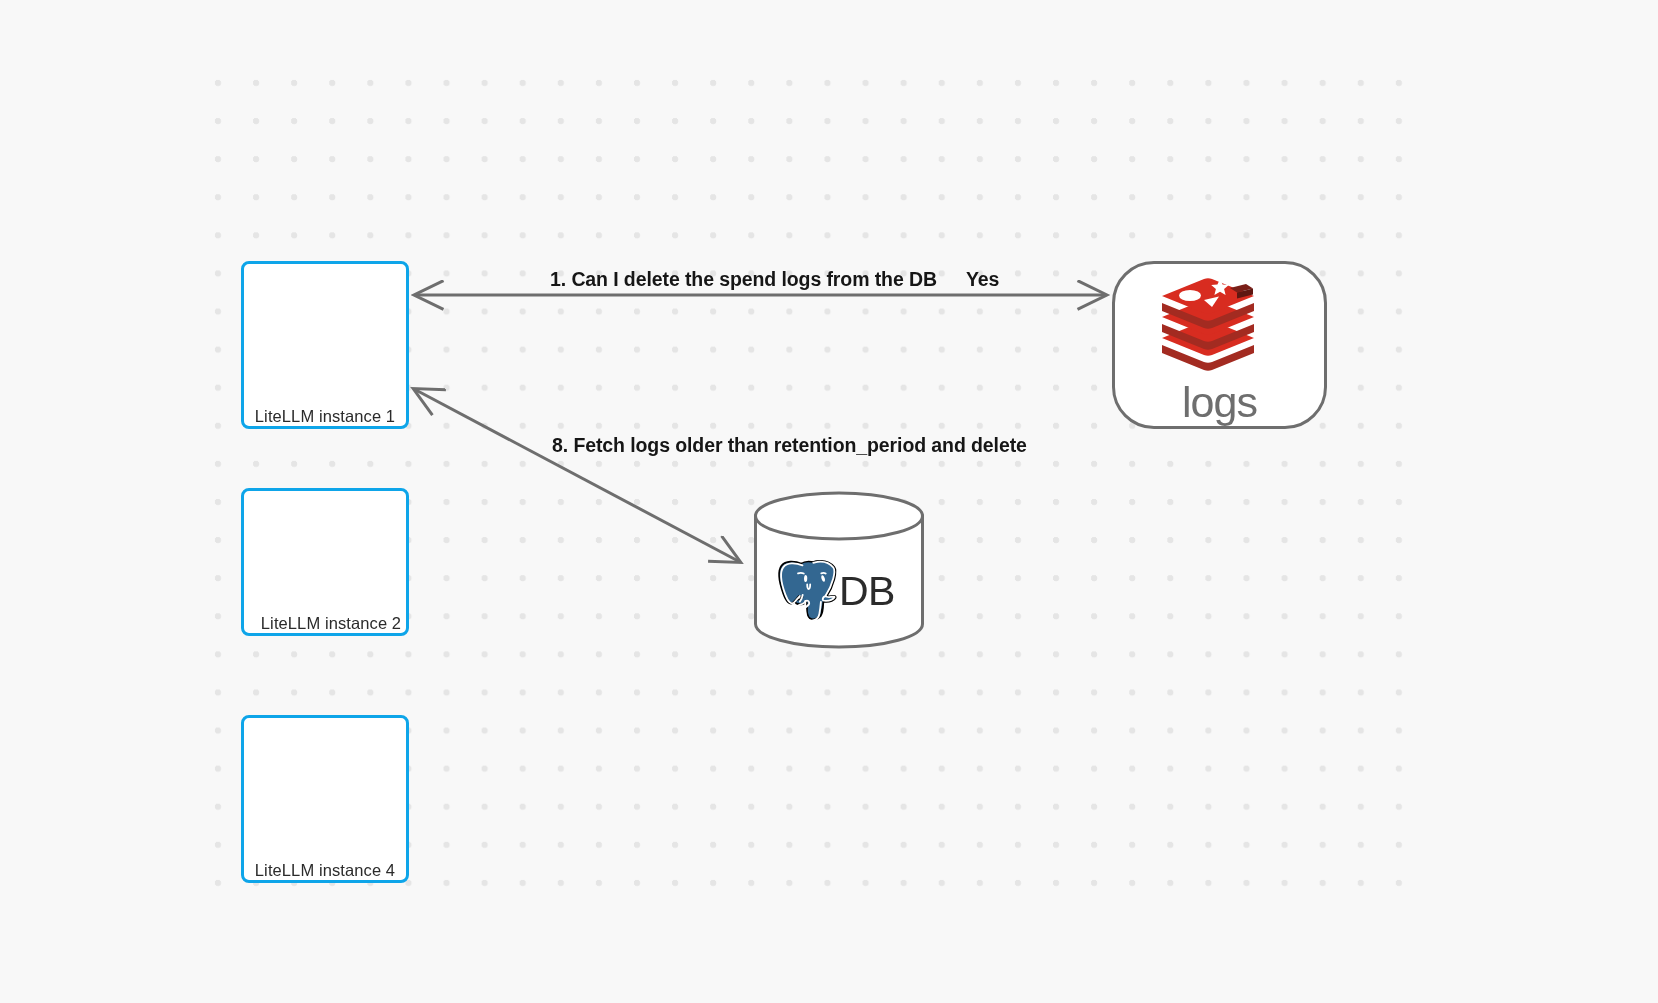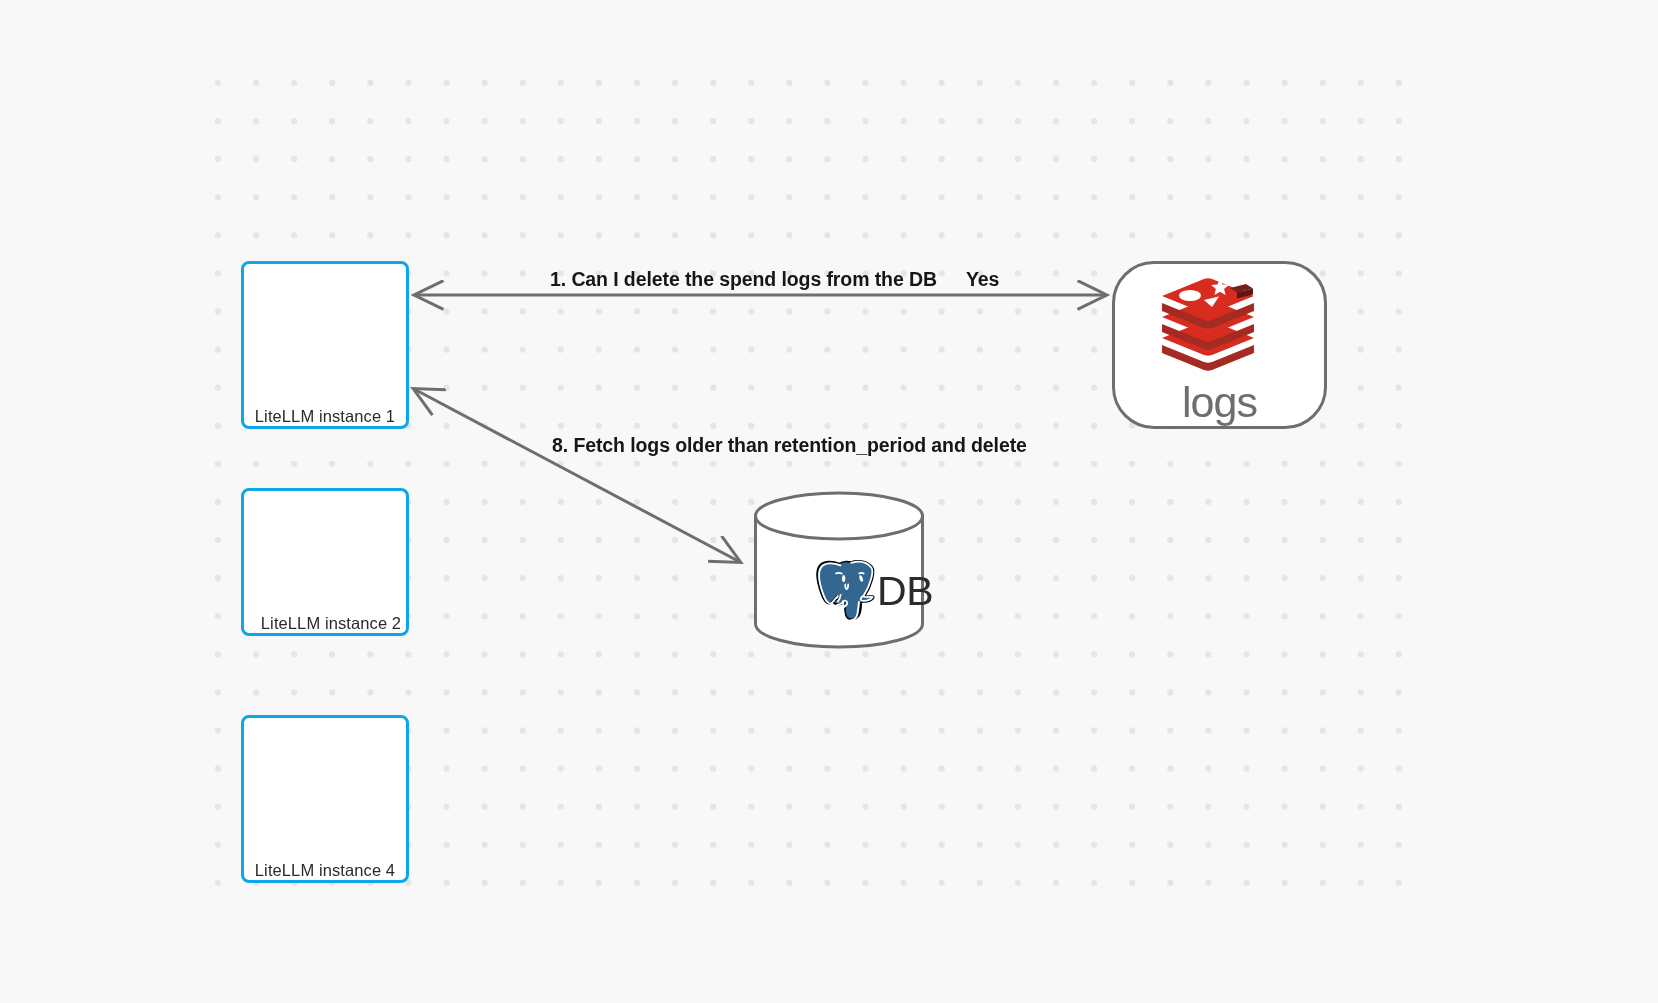--- a/index.html
+++ b/index.html
@@ -89,27 +89,27 @@
   
   #node-db {
     left: 753px;
     top: 491px;
     width: 172px;
     height: 158px;
   }
   .cyl-svg { position: absolute; left:0; top:0; }
   .db-content {
     position: absolute;
-    left: 8px;
+    left: 16px;
     top: 48px;
     width: 172px;
     height: 104px;
     display: flex;
     align-items: center;
-    justify-content: flex-end;
+    justify-content: flex-start;
     gap: 0px;
   }
   .db-text {
     font-size: 41px;
     font-weight: 400;
     color: #2b2b2b;
     font-family: "Liberation Sans", sans-serif;
     letter-spacing: -0.5px;
     line-height: 1;
     margin-left: -2px;

